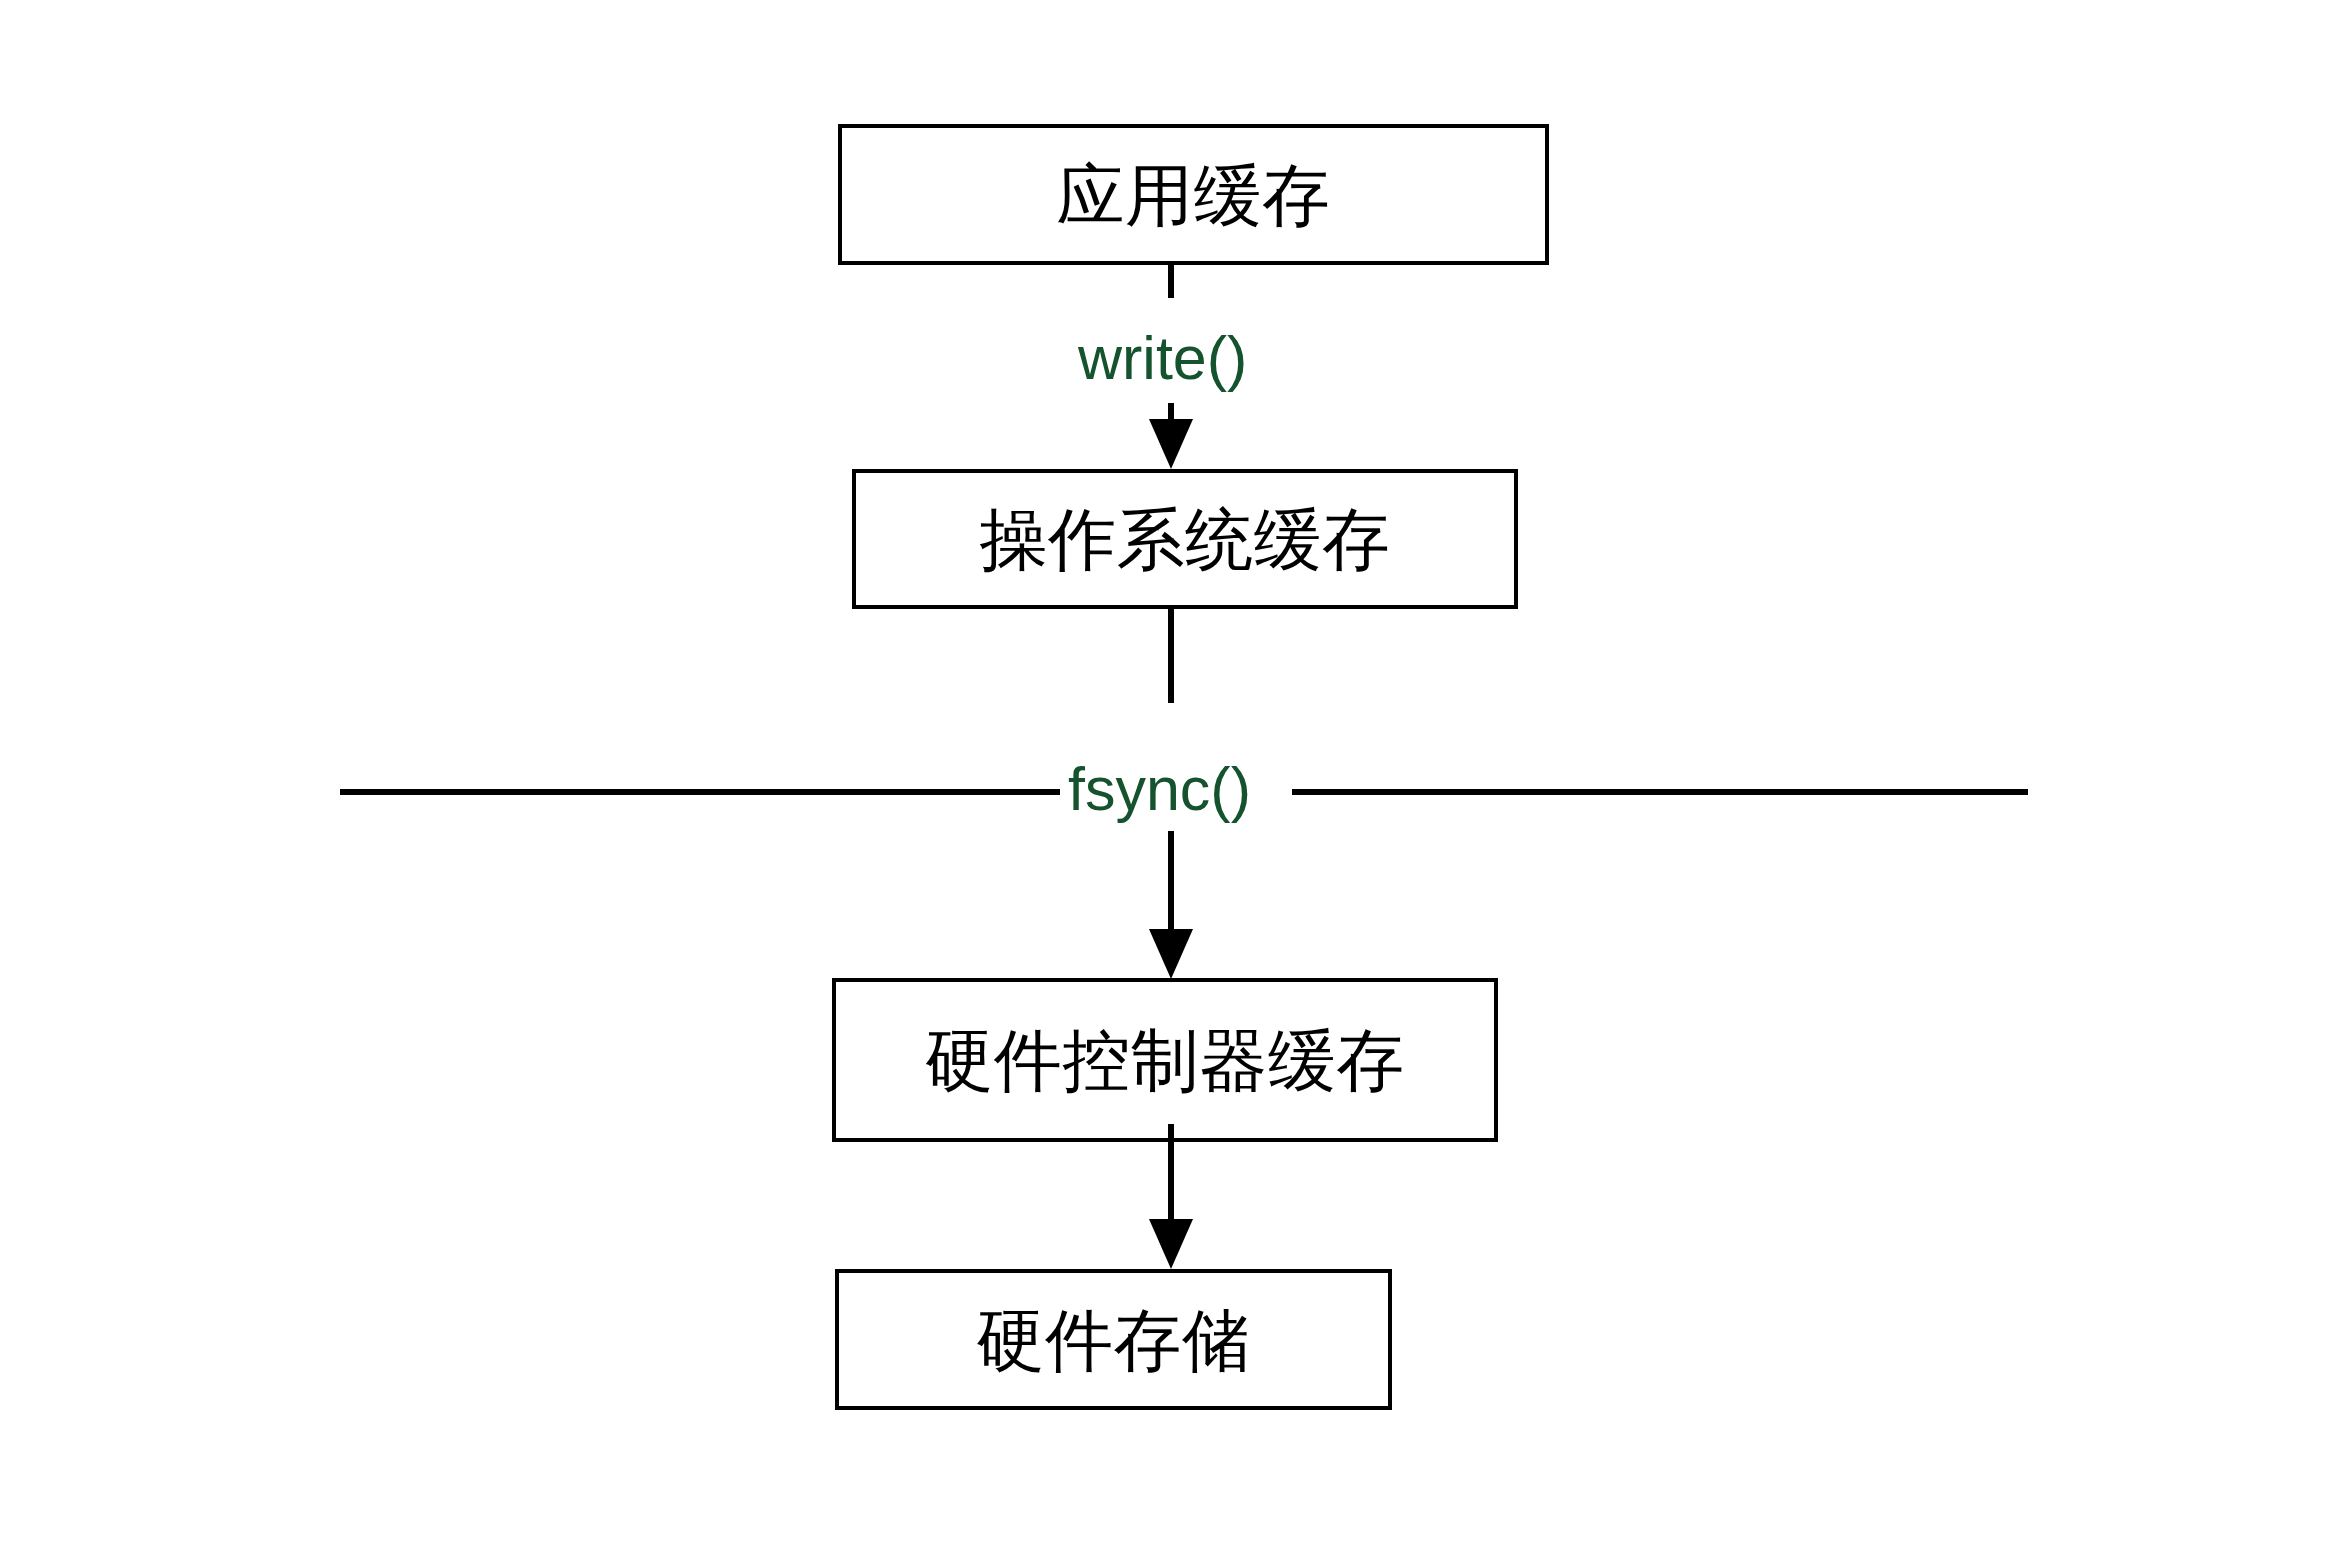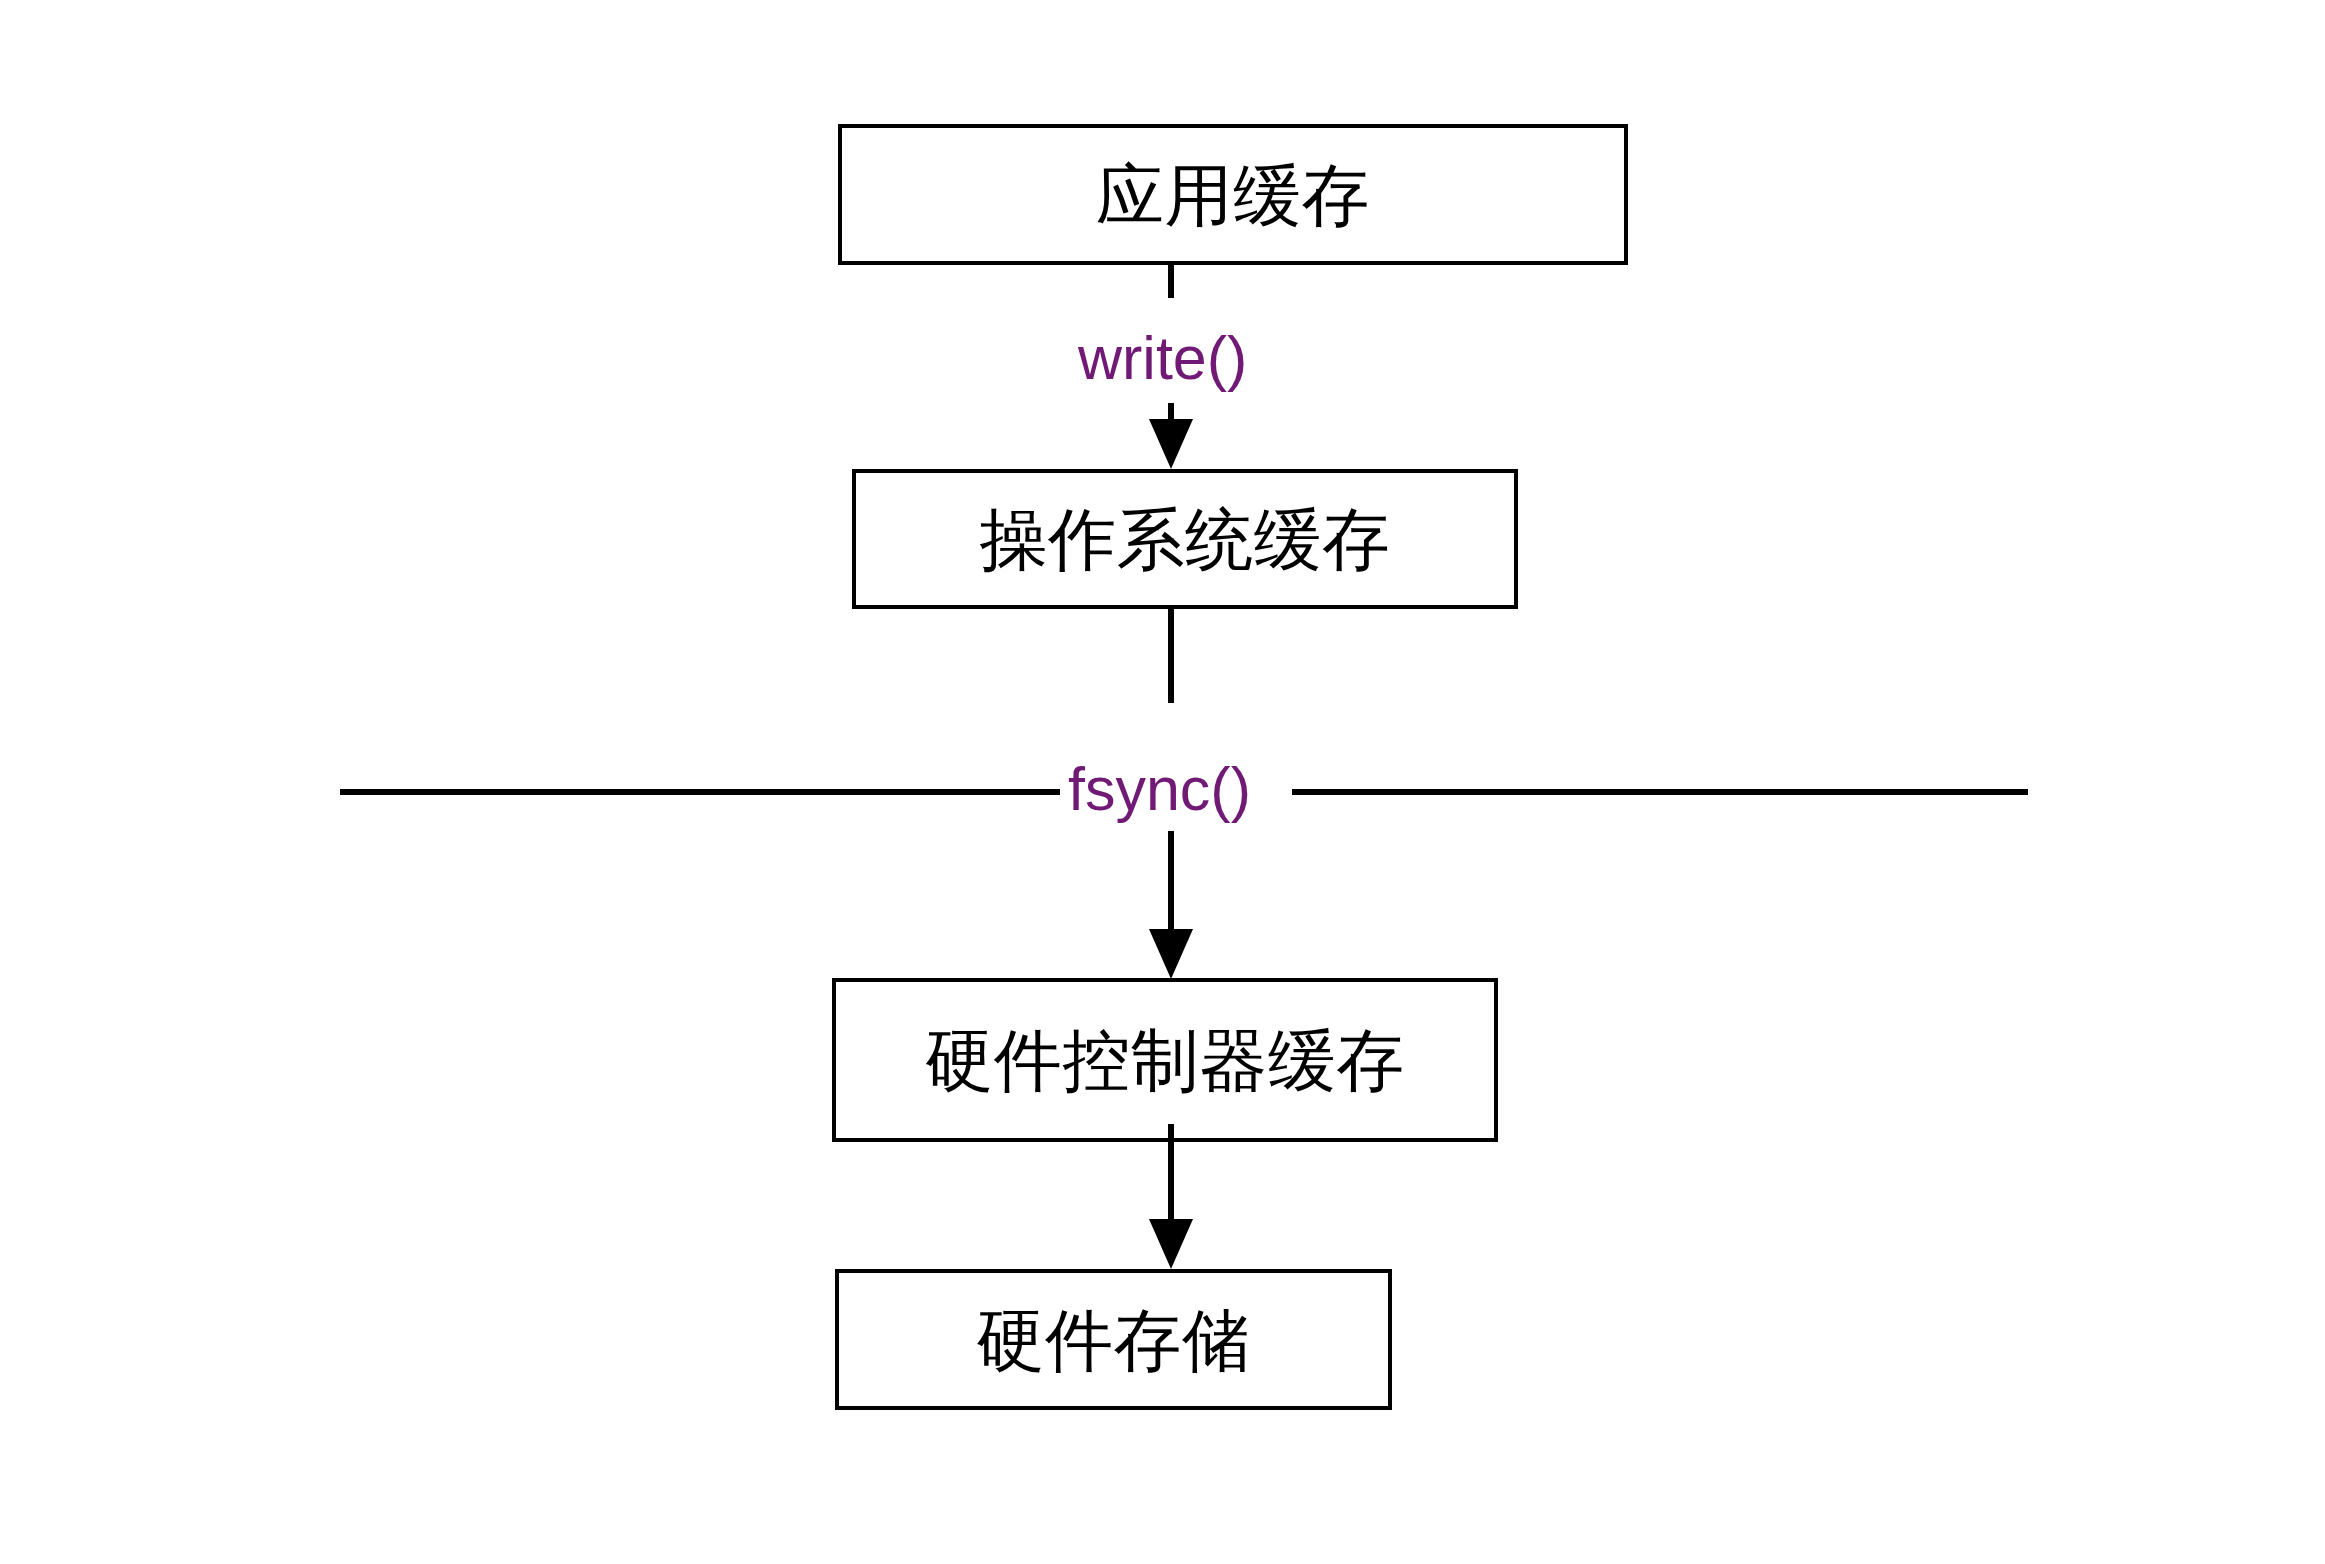--- a/index.html
+++ b/index.html
@@ -32,21 +32,21 @@
   }
   .node-label {
     font-size: 68px;
     line-height: 1;
     color: #000000;
     letter-spacing: 0.5px;
     white-space: nowrap;
     font-weight: 400;
   }
 
-  #box-app-cache      { left: 838px;  top: 124px;  width: 790px; height: 141px; }
+  #box-app-cache      { left: 838px;  top: 124px;  width: 711px; height: 141px; }
   #box-os-cache       { left: 838px;  top: 469px;  width: 666px; height: 140px; margin-left: 14px; }
   #box-hw-ctrl-cache  { left: 832px;  top: 978px; width: 666px; height: 164px; }
   #box-hw-storage     { left: 835px;  top: 1269px; width: 557px; height: 141px; }
 
   
   .vline {
     position: absolute;
     width: 5.5px;
     background: #000000;
     left: 1168px;
@@ -88,21 +88,21 @@
 
   #arrow-hw-to-storage { top: 1124px; height: 145px; }
   #arrow-hw-to-storage .stem { height: 98px; }
   #arrow-hw-to-storage .head { top: 95px; }
 
   
   .edge-label {
     position: absolute;
     font-size: 61px;
     line-height: 1;
-    color: #701a75;
+    color: #14532d;
     white-space: nowrap;
   }
   #label-write { left: 1078px; top: 328px; }
   #label-fsync { left: 1068px; top: 759px; }
 
   
   .boundary-rule {
     position: absolute;
     height: 5.5px;
     background: #000000;

